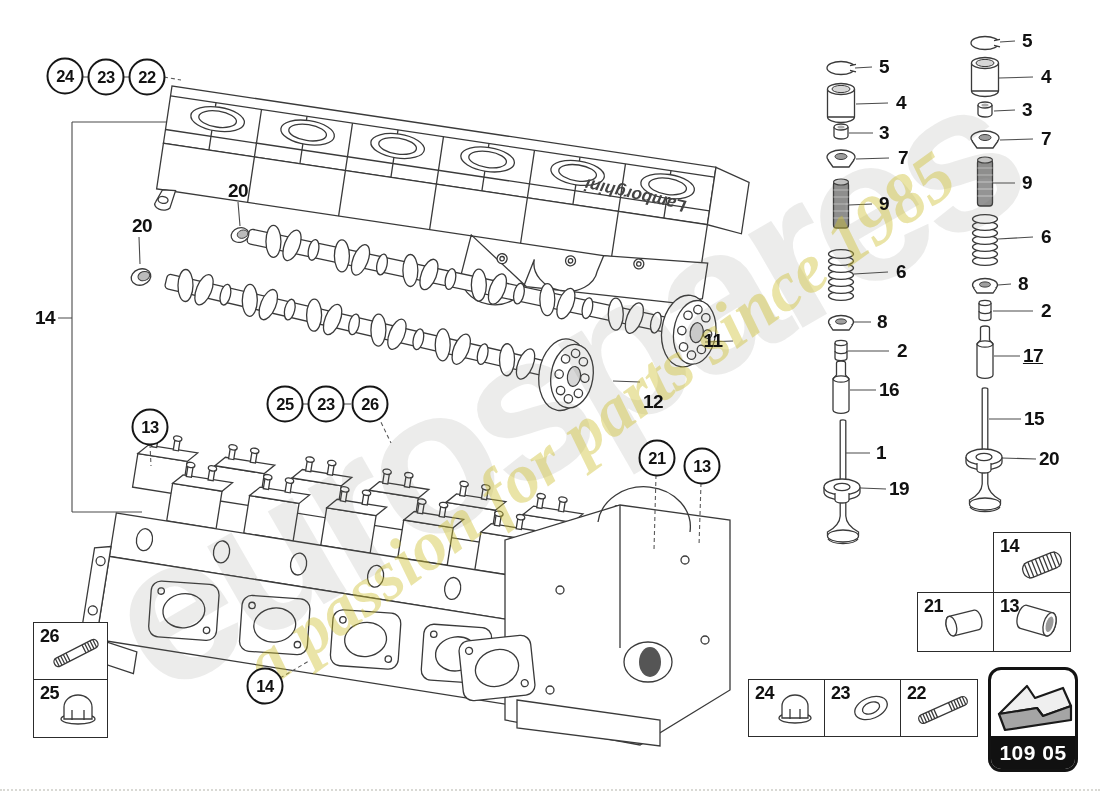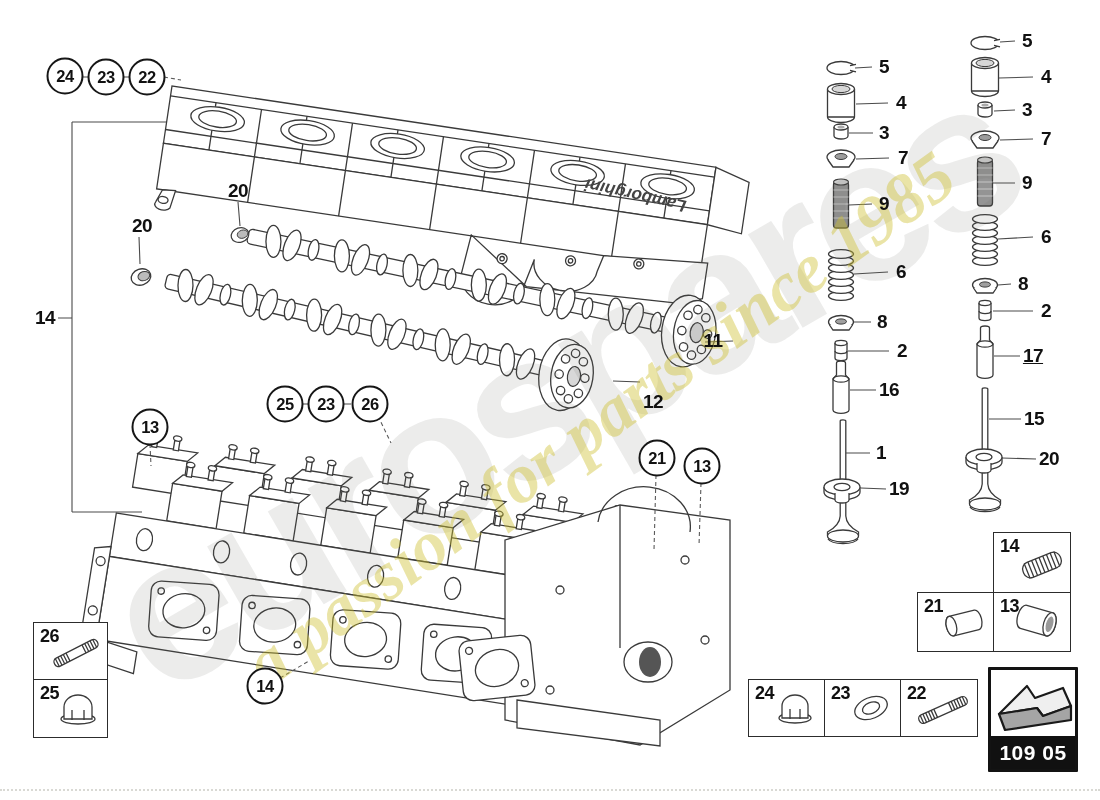--- a/index.html
+++ b/index.html
@@ -24,21 +24,21 @@
     align-items:center;justify-content:center;font-weight:700;font-size:16.5px;
     letter-spacing:-0.5px;color:#111;}
   .co-plain{position:absolute;transform:translate(-50%,-50%);font-weight:700;
     font-size:19px;letter-spacing:-0.5px;color:#111;}
   .lbox{position:absolute;border:1.6px solid #2c2c2c;background:#fff;z-index:4;box-sizing:border-box;}
   .lcell{position:relative;box-sizing:border-box;height:100%;}
   .lnum{position:absolute;left:6px;top:3px;font-weight:700;font-size:18px;
     letter-spacing:-0.5px;color:#111;}
   .licon{position:absolute;left:0;top:0;}
   #badge{position:absolute;left:988px;top:667px;width:90px;height:105px;
-    border:3px solid #131313;border-radius:1px;background:#fff;overflow:hidden;
+    border:3px solid #131313;border-radius:13px;background:#fff;overflow:hidden;
     z-index:5;box-sizing:border-box;}
   #badge .bicon{position:absolute;left:0;top:2px;}
   #badge .bcode{position:absolute;left:0;bottom:0;width:100%;height:33px;background:#111;
     color:#fff;font-weight:700;font-size:21px;display:flex;align-items:center;
     justify-content:center;letter-spacing:0.5px;}
   .dotline{position:absolute;left:0;right:0;top:789px;border-top:2px dotted #d9d9d4;z-index:1;}
 </style>
 </head>
 <body>
 

